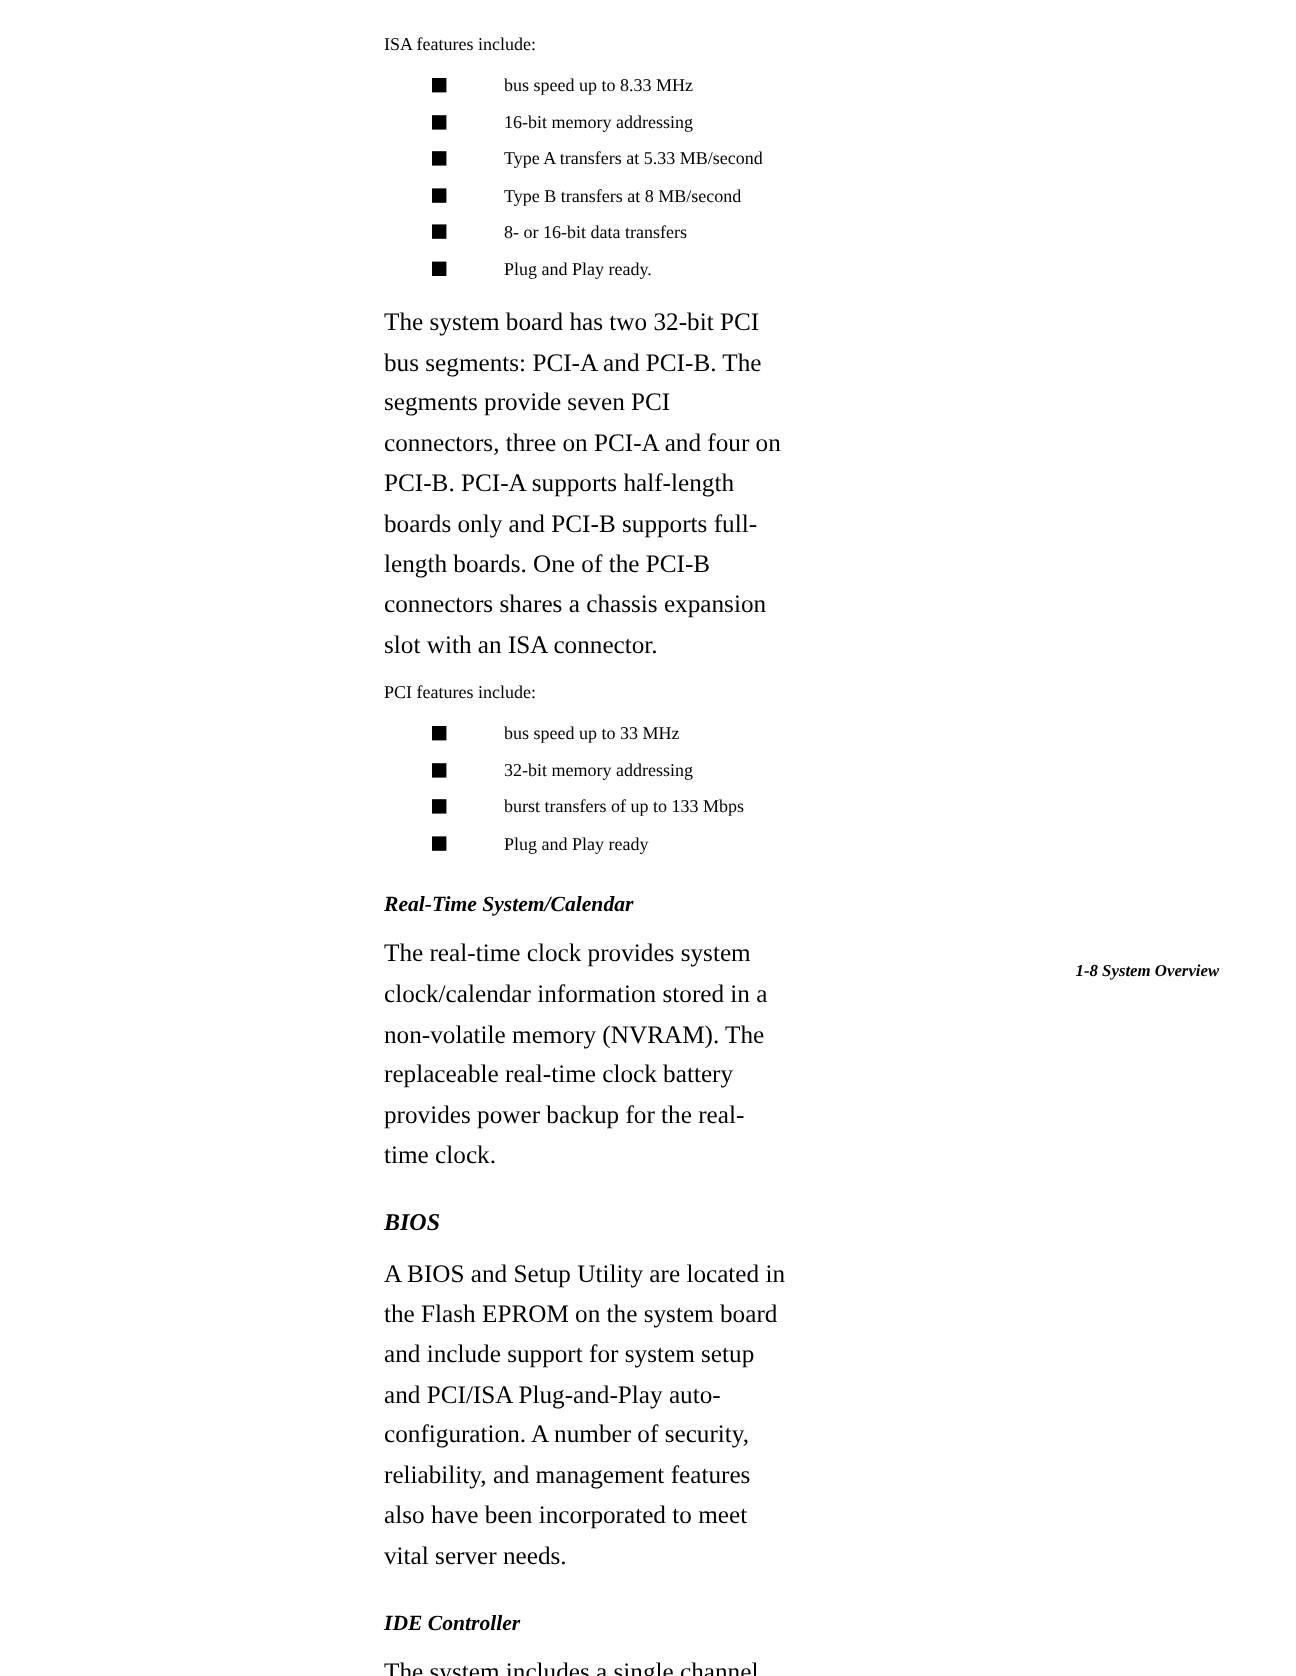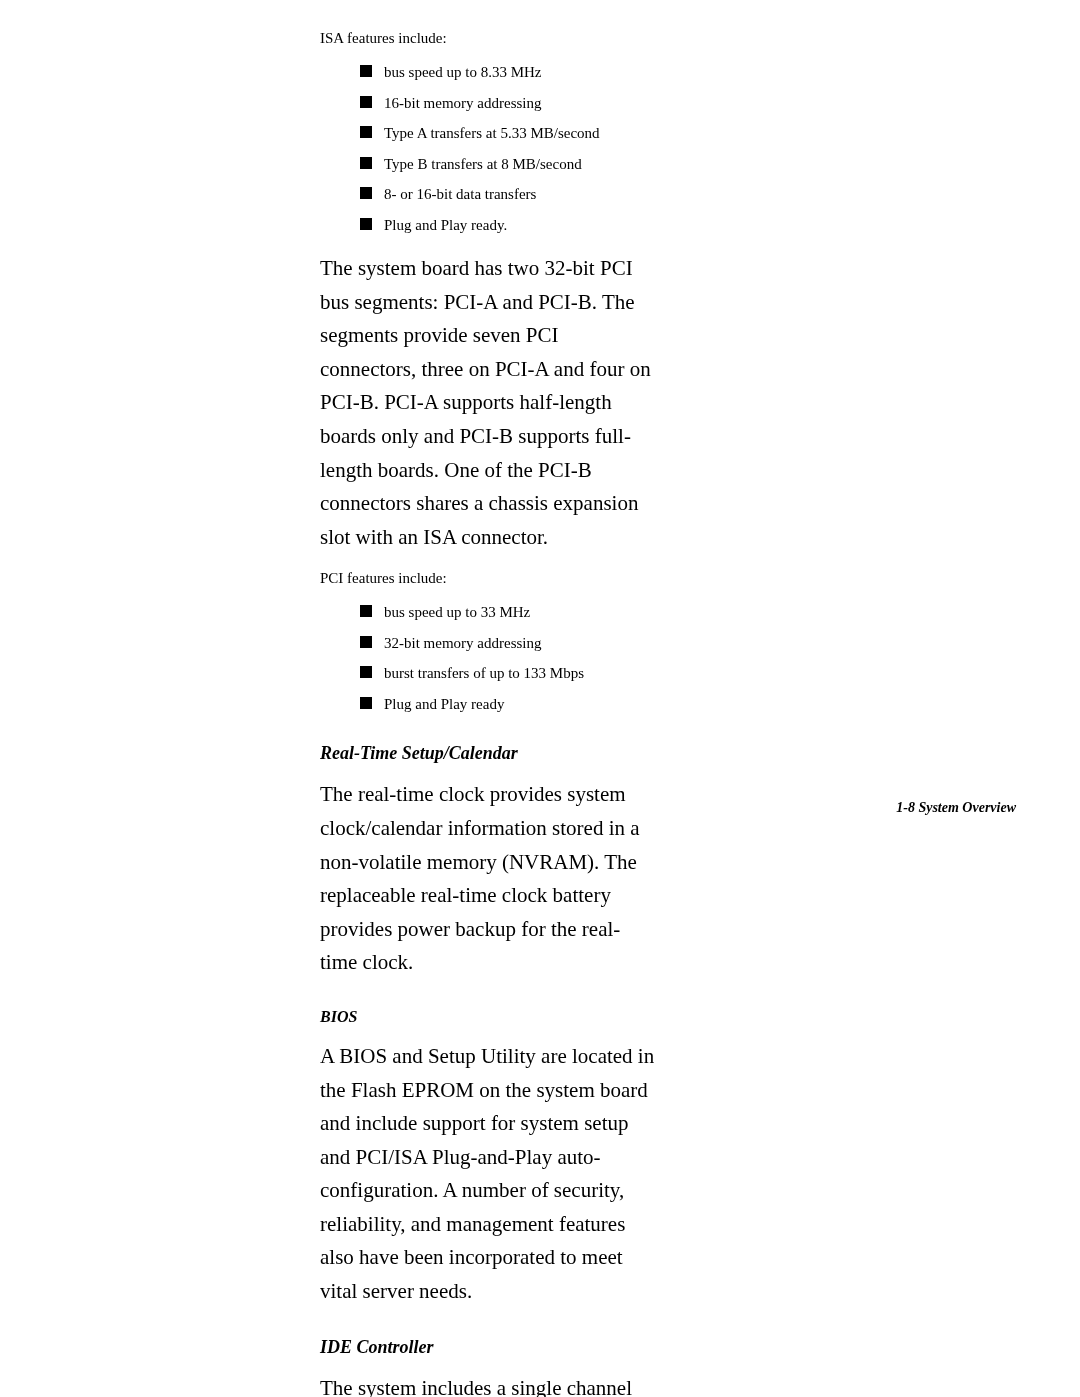--- a/index.html
+++ b/index.html
@@ -49,20 +49,21 @@
       margin-left: 40px;
       margin-bottom: 16px;
     }
 
     .bullet-list li {
       display: flex;
       align-items: flex-start;
       margin-bottom: 8px;
       font-size: 15px;
       line-height: 1.5;
+      gap: 36px;
     }
 
     .bullet-list li .bullet-icon {
       display: inline-block;
       width: 12px;
       height: 12px;
       background: #000;
       margin-right: 12px;
       margin-top: 4px;
       flex-shrink: 0;
@@ -76,21 +77,21 @@
 
     .section-heading {
       font-size: 18px;
       font-weight: bold;
       font-style: italic;
       margin-top: 28px;
       margin-bottom: 14px;
     }
 
     .section-heading-bold {
-      font-size: 16px;
+      font-size: 20px;
       font-weight: bold;
       font-style: italic;
       margin-top: 28px;
       margin-bottom: 14px;
     }
 
     .footer-rule {
       border: none;
       border-top: 1.5px solid #000;
       margin: 0 60px;
@@ -165,21 +166,21 @@
       <li>
         <span class="bullet-icon"></span>
         <span>burst transfers of up to 133 Mbps</span>
       </li>
       <li>
         <span class="bullet-icon"></span>
         <span>Plug and Play ready</span>
       </li>
     </ul>
 
-    <h2 class="section-heading">Real-Time Setup/Calendar</h2>
+    <h2 class="section-heading">Real-Time System/Calendar</h2>
     <p class="paragraph">The real-time clock provides system clock/calendar information stored in a non-volatile memory (NVRAM). The replaceable real-time clock battery provides power backup for the real-time clock.</p>
 
     <h2 class="section-heading-bold">BIOS</h2>
     <p class="paragraph">A BIOS and Setup Utility are located in the Flash EPROM on the system board and include support for system setup and PCI/ISA Plug-and-Play auto-configuration. A number of security, reliability, and management features also have been incorporated to meet vital server needs.</p>
 
     <h2 class="section-heading">IDE Controller</h2>
     <p class="paragraph">The system includes a single channel enhanced IDE interface controller. The controller has a primary connector located on the system board that supports a master and a slave device.</p>
 
   </div>
 

